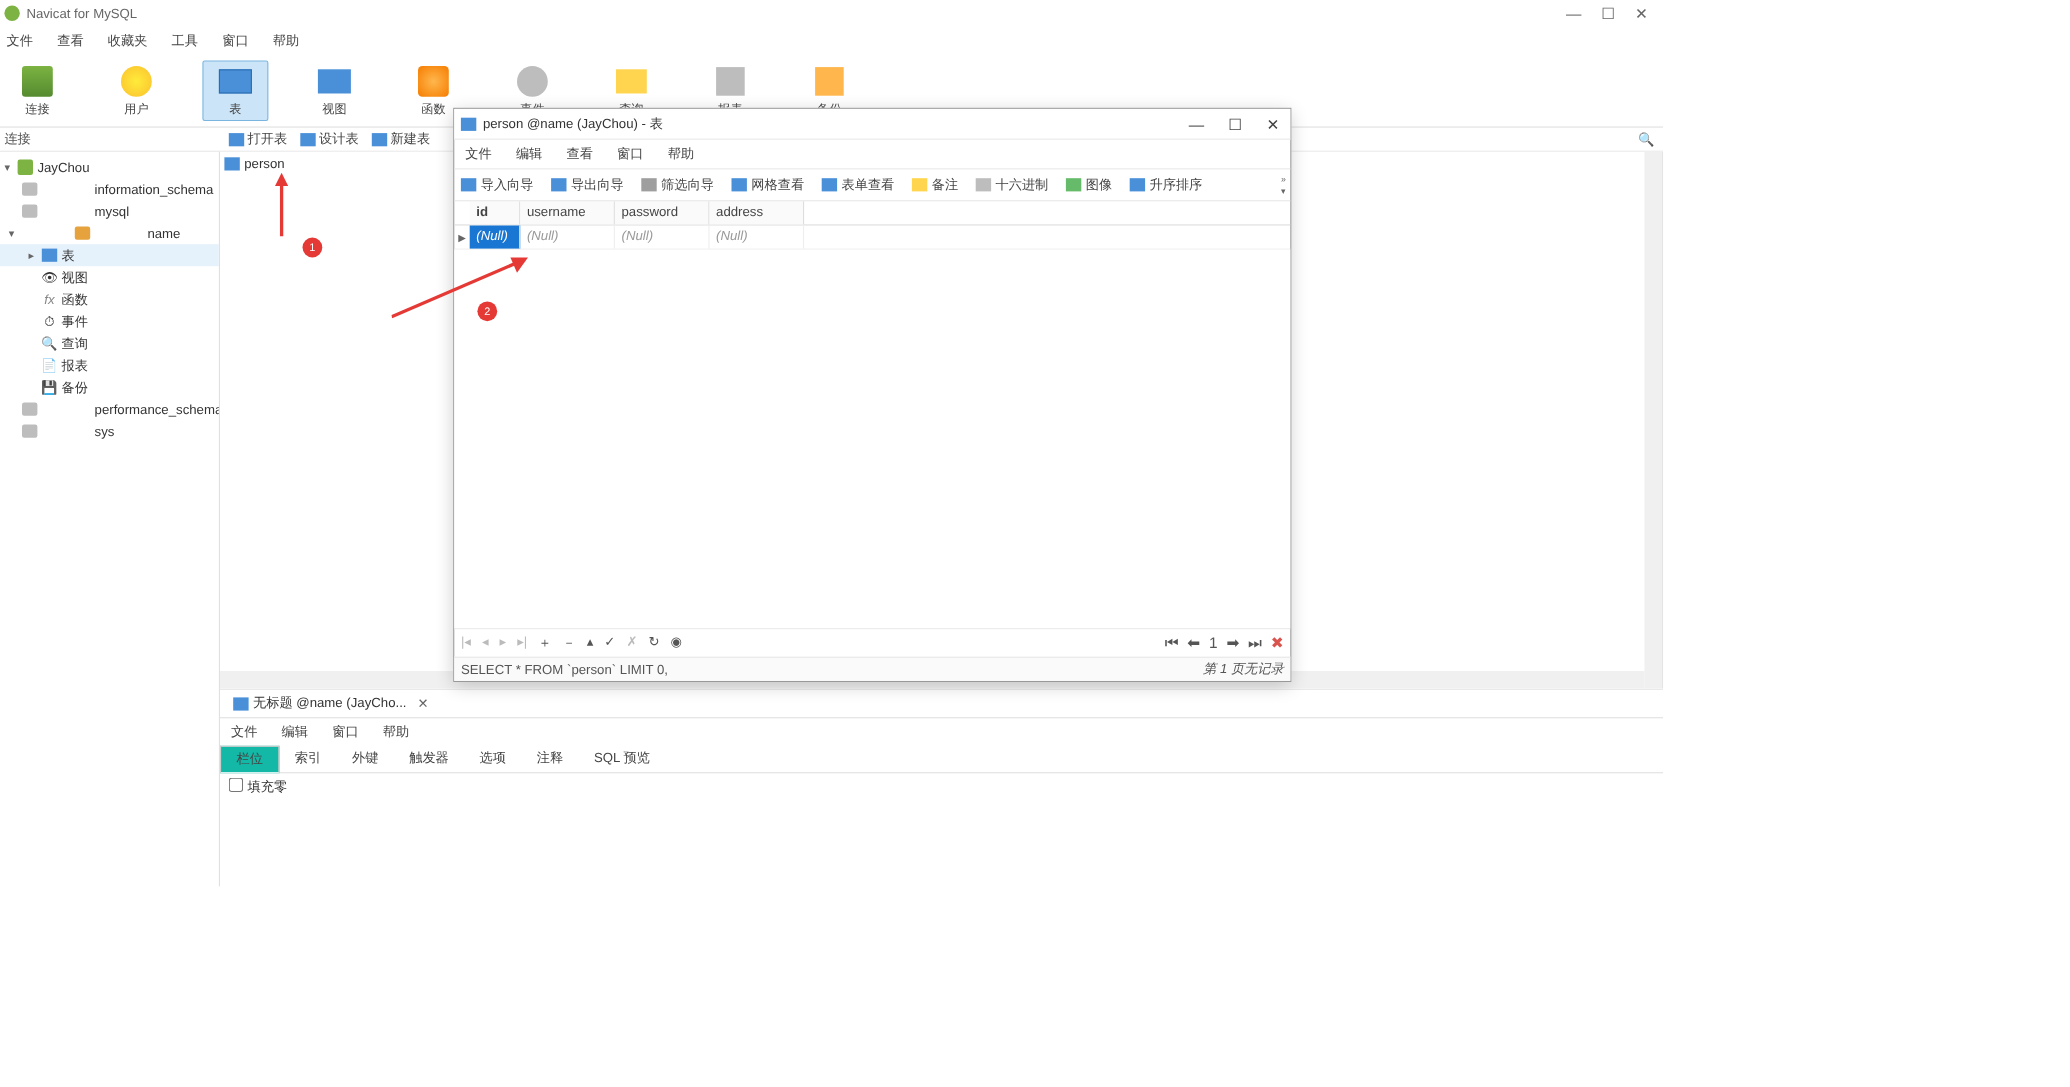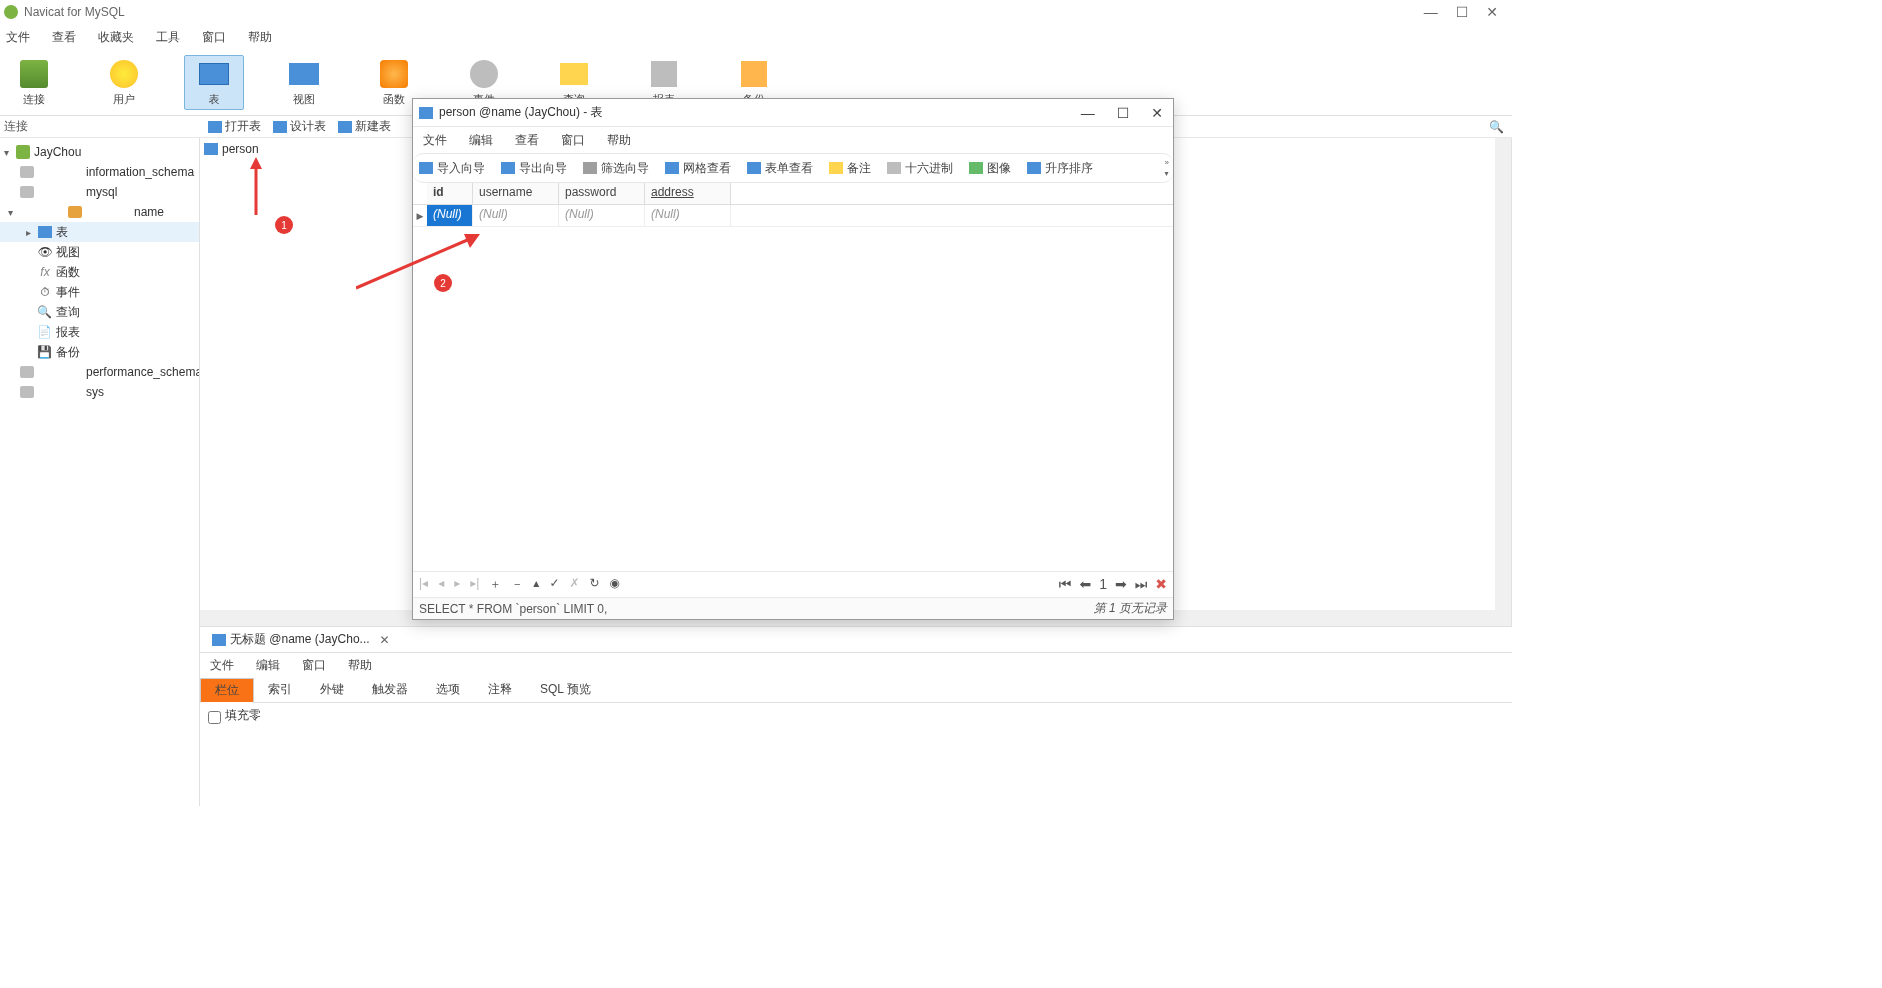--- a/index.html
+++ b/index.html
@@ -55,31 +55,31 @@
 
 .bottom-panel { height: 180px; border-top: 1px solid #e0e0e0; display: flex; flex-direction: column; }
 .bottom-tabs { height: 26px; display: flex; align-items: center; border-bottom: 1px solid #e0e0e0; padding: 0 4px; }
 .bottom-tab { display: flex; align-items: center; gap: 4px; padding: 0 8px; height: 100%; }
 .bottom-tab .close { margin-left: 6px; color: #666; cursor: default; }
 .bottom-menu { height: 24px; display: flex; align-items: center; gap: 22px; padding: 0 10px; color: #444; }
 .bottom-tools { height: 24px; display: flex; align-items: center; gap: 10px; padding: 0 6px; color: #444; border-bottom: 1px solid #eee; }
 .bottom-tools span { display: inline-flex; align-items: center; gap: 3px; cursor: default; }
 .design-tabs { height: 26px; display: flex; align-items: center; border-bottom: 1px solid #e0e0e0; }
 .design-tab { padding: 0 14px; height: 100%; display: flex; align-items: center; cursor: default; color: #444; }
-.design-tab.active { border: 1px solid #ccc; border-bottom: 1px solid #fff; background: #f97316; margin-bottom: -1px; }
+.design-tab.active { border: 1px solid #ccc; border-bottom: 1px solid #fff; background: #14b8a6; margin-bottom: -1px; }
 .design-body { flex: 1; padding: 4px 8px; }
-.design-body label { display: flex; align-items: flex-end; gap: 4px; }
+.design-body label { display: flex; align-items: flex-start; gap: 4px; }
 
 
 .subwin { position: absolute; left: 412px; top: 98px; width: 762px; height: 522px; background: #fff; border: 1px solid #999; box-shadow: 0 4px 16px rgba(0,0,0,0.2); z-index: 50; display: flex; flex-direction: column; }
 .sw-title { height: 28px; display: flex; align-items: center; padding: 0 6px; background: #fff; border-bottom: 1px solid #e8e8e8; }
 .sw-title .t-icon { width: 14px; height: 12px; background: #4a90d9; margin-right: 6px; }
 .sw-title .win-btns { margin-left: auto; display: flex; gap: 22px; color: #444; font-size: 14px; padding-right: 4px; }
 .sw-menu { height: 26px; display: flex; align-items: center; gap: 22px; padding: 0 10px; color: #444; }
-.sw-tools { height: 30px; display: flex; align-items: center; gap: 16px; padding: 0 6px; border-top: 1px solid #e8e8e8; border-bottom: 1px solid #e8e8e8; color: #444; position: relative; border-radius: 10px; }
+.sw-tools { height: 30px; display: flex; align-items: center; gap: 16px; padding: 0 6px; border-top: 1px solid #e8e8e8; border-bottom: 1px solid #e8e8e8; color: #444; position: relative; }
 .sw-tools span { display: inline-flex; align-items: center; gap: 4px; cursor: default; }
 .sw-tools .chev { position: absolute; right: 4px; top: 0; height: 100%; display: flex; flex-direction: column; justify-content: center; gap: 2px; }
 .sw-tools .chev div { font-size: 8px; color: #666; }
 .sw-grid-head { height: 22px; display: flex; border-bottom: 1px solid #ddd; }
 .sw-grid-head .hc { border-right: 1px solid #ddd; padding: 2px 6px; background: #fafafa; color: #444; }
 .sw-grid-row { height: 22px; display: flex; border-bottom: 1px solid #eee; }
 .sw-grid-row .rc { border-right: 1px solid #eee; padding: 2px 6px; color: #999; font-style: italic; }
 .rc.sel { background: #1976d2; color: #fff; font-style: italic; }
 .row-marker { width: 14px; display: flex; align-items: center; justify-content: center; color: #666; font-size: 9px; }
 .sw-body { flex: 1; background: #fff; position: relative; }
@@ -392,21 +392,21 @@
     <div class="chev">
         <div>»</div>
         <div>▾</div>
       </div>
   </div>
   <div class="sw-grid-head">
     <div class="row-marker"></div>
     <div class="hc" style="width:46px;font-weight:bold;">id</div>
     <div class="hc" style="width:86px;">username</div>
     <div class="hc" style="width:86px;">password</div>
-    <div class="hc" style="width:86px;text-decoration:underline;">address</div>
+    <div class="hc" style="width:86px;">address</div>
   </div>
   <div class="sw-grid-row">
     <div class="row-marker">▶</div>
     <div class="rc sel" style="width:46px;">(Null)</div>
     <div class="rc" style="width:86px;">(Null)</div>
     <div class="rc" style="width:86px;">(Null)</div>
     <div class="rc" style="width:86px;">(Null)</div>
   </div>
   <div class="sw-body"></div>
   <div class="sw-nav">

